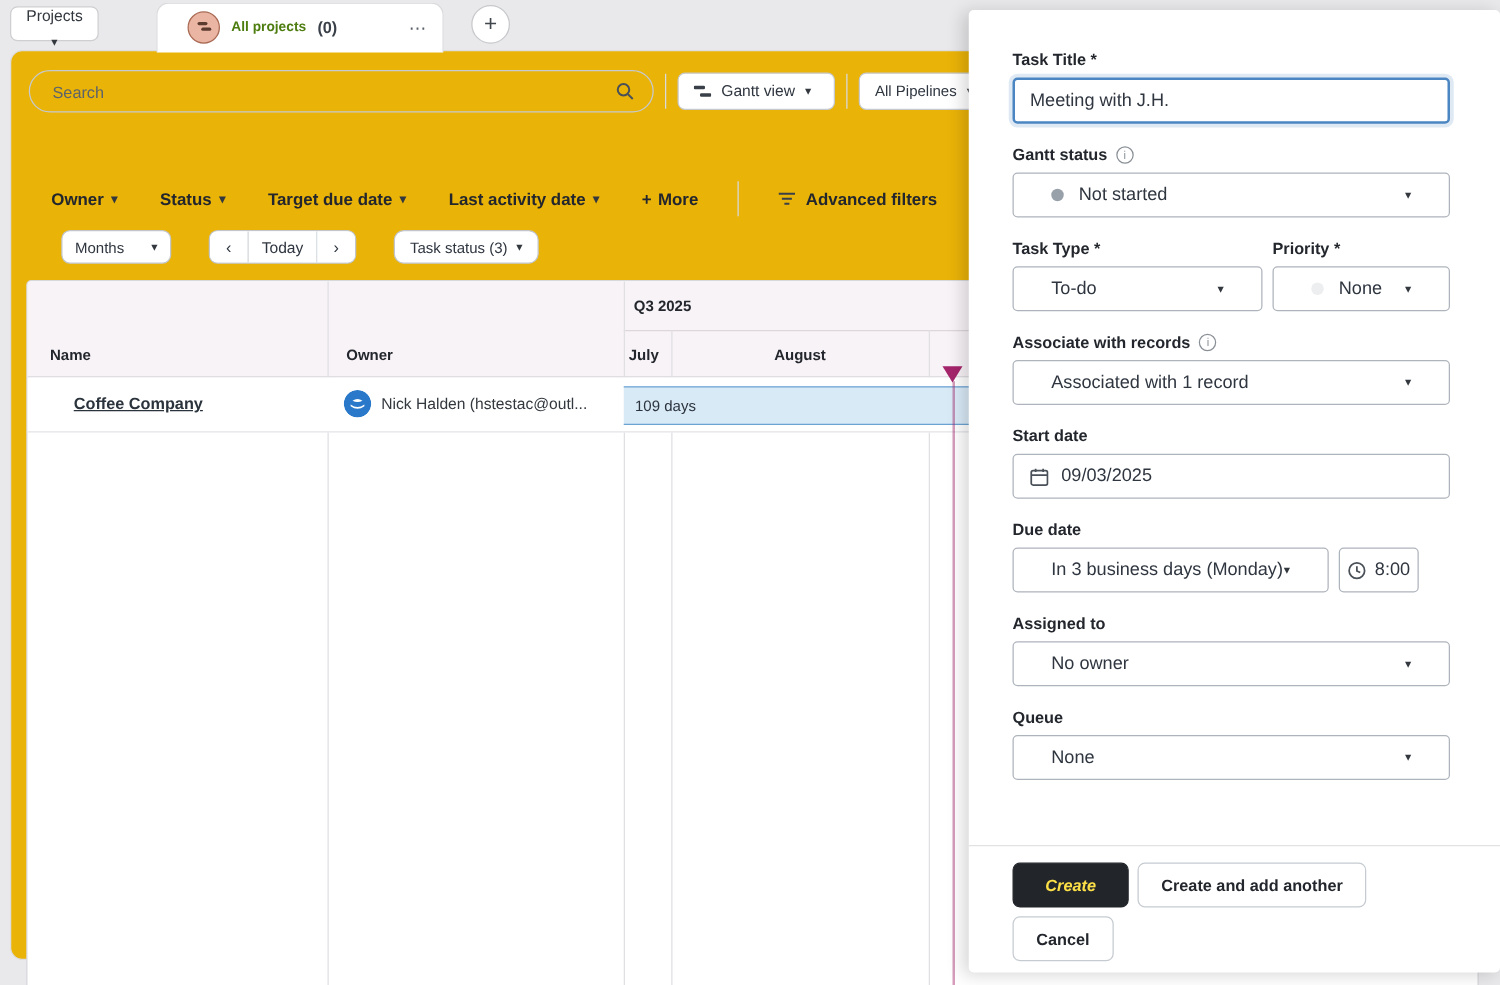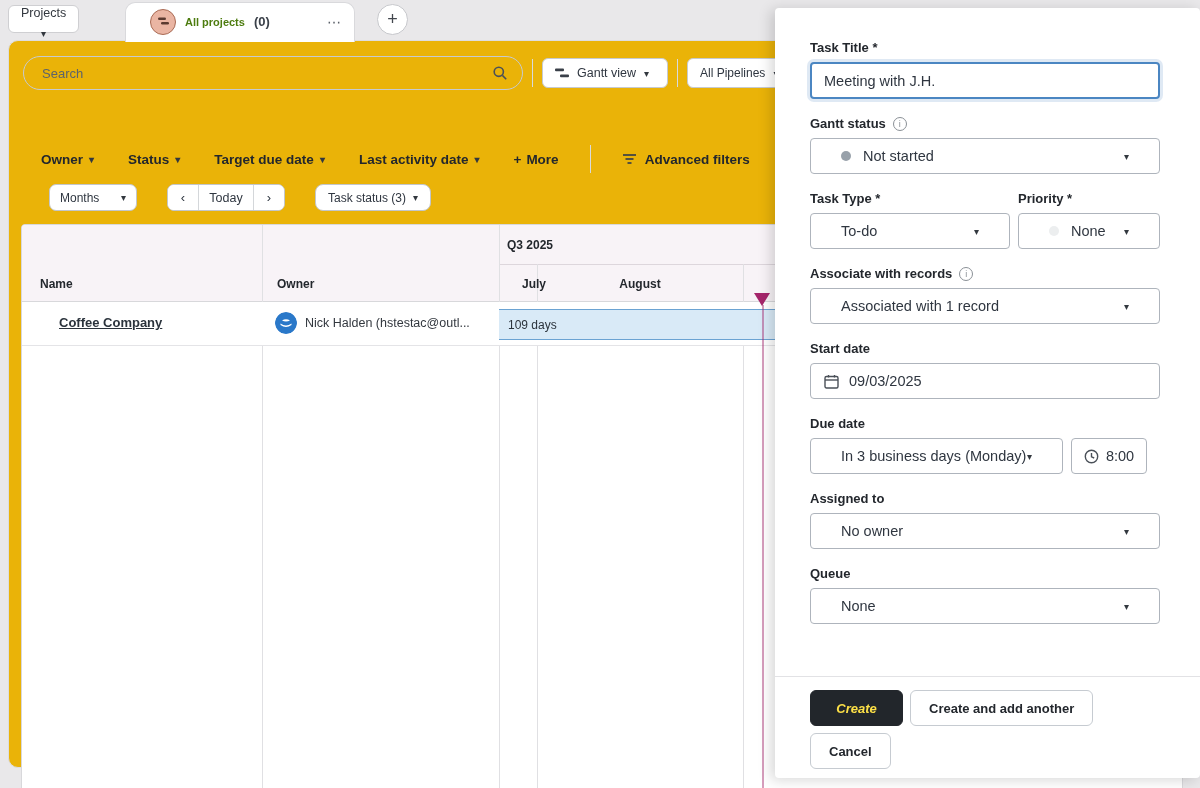--- a/index.html
+++ b/index.html
@@ -88,21 +88,21 @@
     width:1162px; height:572px; border:1px solid #d8d8db; border-radius:4px;
     overflow:hidden; background:#fff;
   }
   .gt-header { position:absolute; left:0; top:0; width:100%; height:77px; background:#f8f3f7; border-bottom:1px solid #d8d8db; }
   .gt-q3-border { position:absolute; left:477px; top:39px; right:0; height:1px; background:#ddd6dc; }
   .v-line { position:absolute; width:1px; background:#e0e0e3; top:0; bottom:0; }
   .v-line.owner { left:240px; } .v-line.timeline { left:477px; }
   .v-line.m1 { left:515px; top:39px; } .v-line.m2 { left:721px; top:39px; }
   .gt-colname { position:absolute; font-size:12px; font-weight:bold; color:#23272d; }
   .lbl-name { left:18px; top:52px; } .lbl-owner { left:255px; top:52px; }
-  .lbl-q3 { left:485px; top:13px; } .lbl-july { left:500px; top:52px;text-align:right; }
+  .lbl-q3 { left:485px; top:13px; } .lbl-july { left:481px; top:52px;text-align:right; }
   .lbl-august { left:515px; top:52px; width:206px; text-align:center; }
   .gt-row { position:absolute; left:0; top:77px; width:100%; height:44px; border-bottom:1px solid #e4e4e7; background:#fff; }
   .row-name {
     position:absolute; left:37px; top:13px; font-size:13px; font-weight:bold;
     color:#2b333c; text-decoration:underline; cursor:pointer;
   }
   .row-owner { position:absolute; left:253px; top:10px; display:flex; align-items:center; gap:8px; width:228px; }
   .row-owner span { font-size:12.5px; color:#33383f; white-space:nowrap; overflow:hidden; }
   .gantt-bar {
     position:absolute; left:477px; top:84px; right:0; height:31px;
@@ -132,21 +132,21 @@
     width:350px; height:36px; border:1px solid #aeb4bc; border-radius:4px; background:#fff;
     display:flex; align-items:center; padding:0 30px; font-size:14.5px; color:#2f3640; cursor:pointer;
   }
   .dd .caret { margin-left:auto; }
   .dot { width:10px; height:10px; border-radius:50%; margin-right:12px; flex:0 0 auto; }
   .dot.grey { background:#98a1aa; } .dot.faint { background:#eceeef; }
   .two-col { display:flex; gap:8px; margin-bottom:17px; }
   .dd.type { width:200px; } .dd.priority { width:142px; }
   .dd.due { width:253px; }
   .time-btn {
-    width:76px; height:36px; border:1px solid #aeb4bc; border-radius:4px; background:#fff;
+    width:64px; height:36px; border:1px solid #aeb4bc; border-radius:4px; background:#fff;
     display:flex; align-items:center; justify-content:center; gap:7px; font-size:14.5px; color:#2f3640; cursor:pointer;
   }
   .date-input {
     width:350px; height:36px; border:1px solid #aeb4bc; border-radius:4px; background:#fff;
     display:flex; align-items:center; gap:10px; padding:0 13px; font-size:14.5px; color:#2f3640; cursor:text;
   }
   .panel-footer {
     position:absolute; left:0; right:0; bottom:0; height:102px;
     border-top:1px solid #e2e2e5; padding:13px 0 0 35px;
   }

